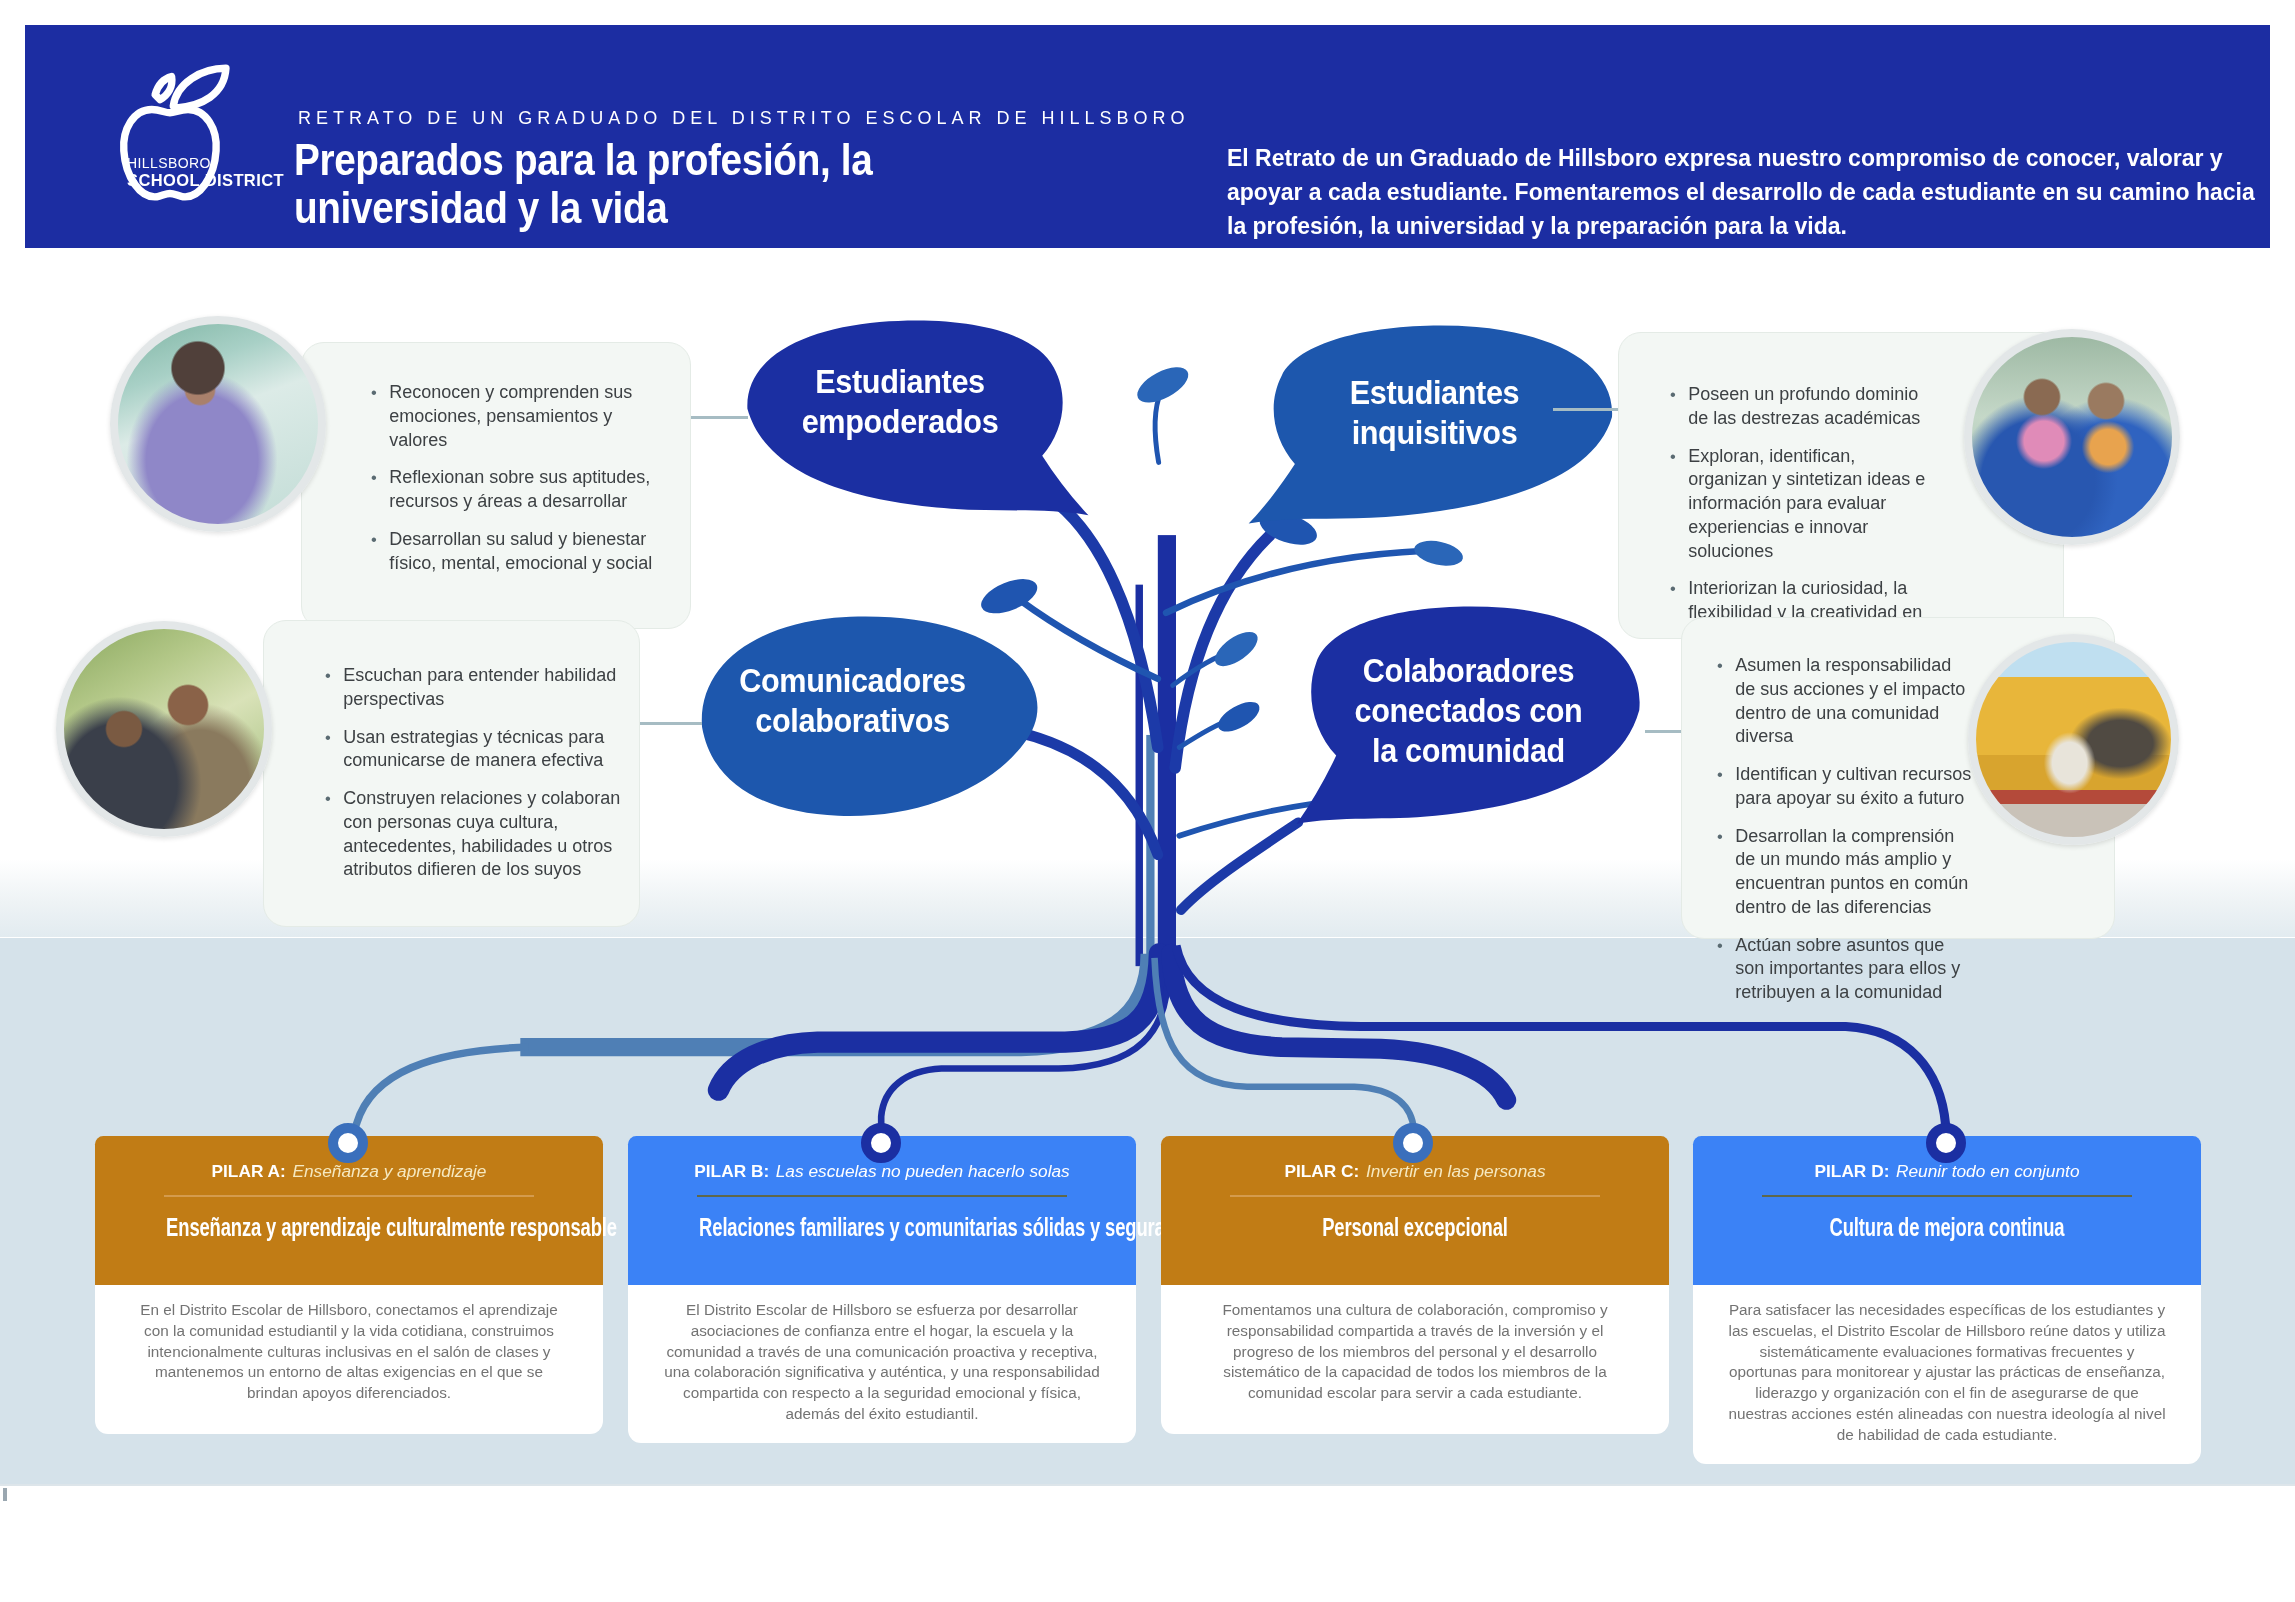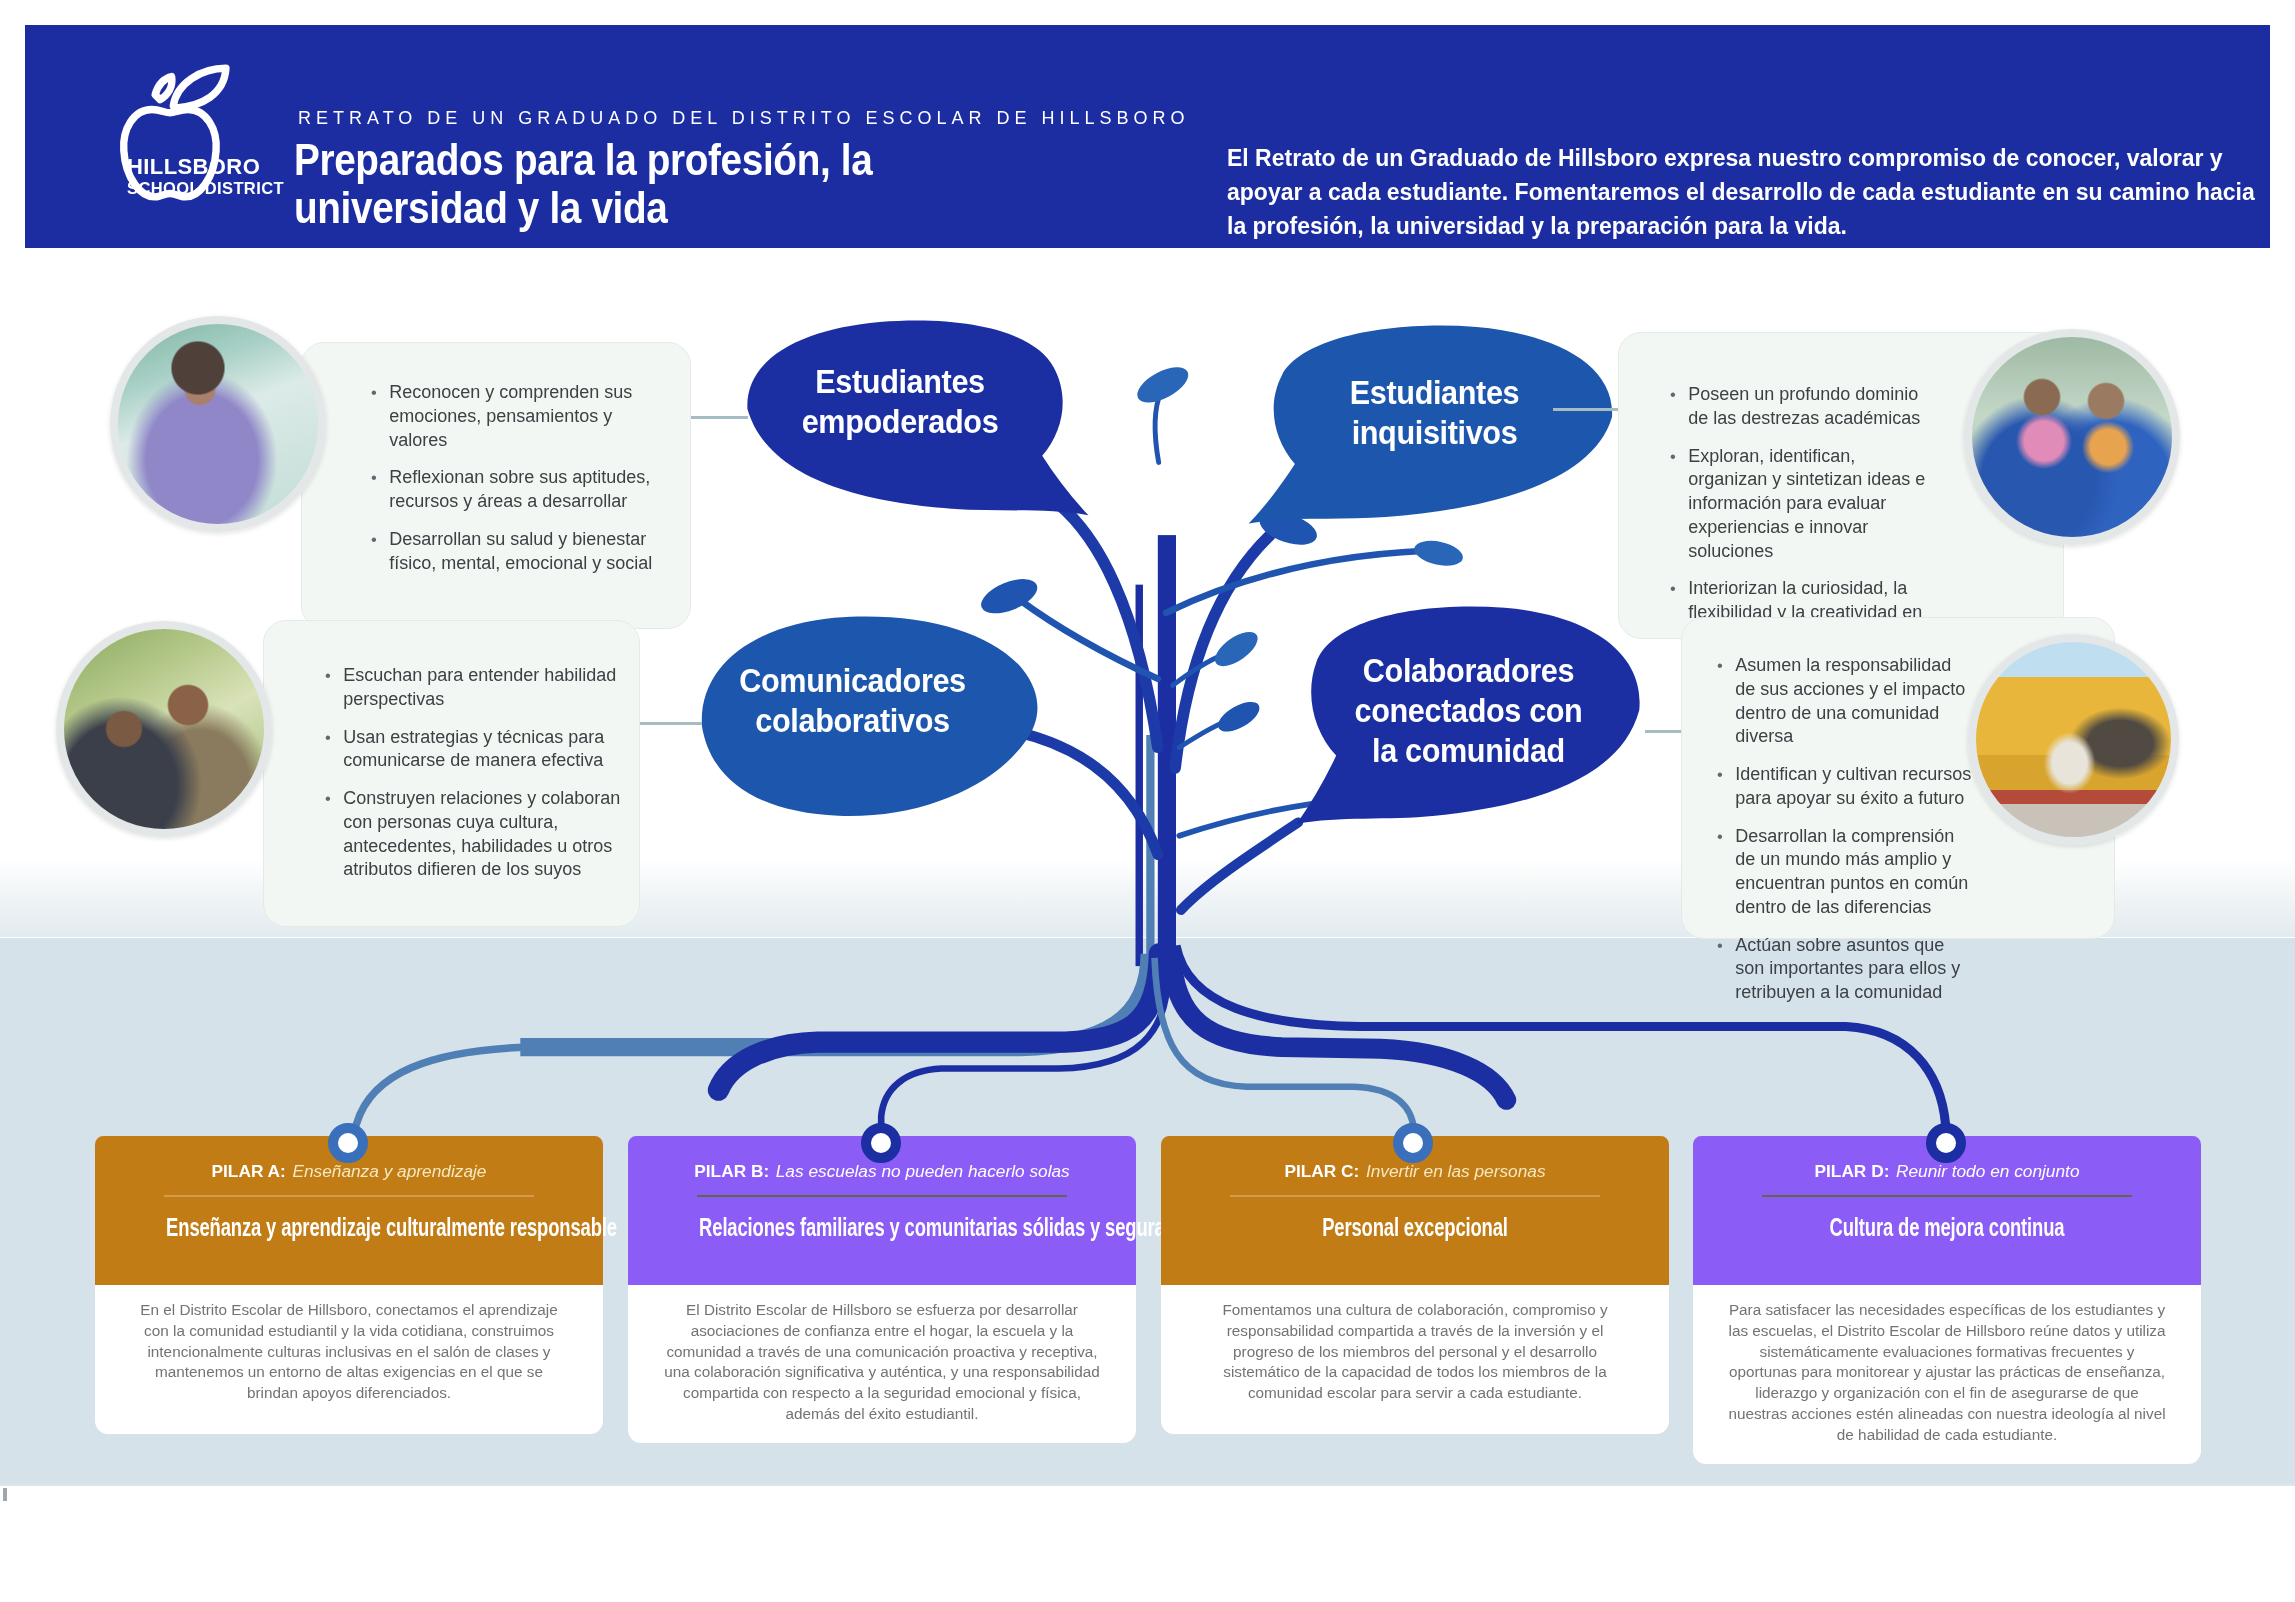--- a/index.html
+++ b/index.html
@@ -13,21 +13,21 @@
   .band-solid{position:absolute;left:0;right:0;top:938px;height:546px;background:#d5e2ea;}
   .footer-strip{position:absolute;left:0;right:0;top:1484px;height:119px;background:#ffffff;
     border-top:2.5px solid #dde5ea;}
   .footer-tick{position:absolute;left:3.3px;top:1488px;width:3.3px;height:13.2px;background:#9aa7b0;}
 
   
   .header-band{position:absolute;left:25px;top:25px;right:25px;height:223px;background:#1c2da2;}
   .logo{position:absolute;left:66px;top:25px;width:215px;height:190px;color:#ffffff;}
   .logo svg{position:absolute;left:18px;top:8.3px;}
   .logo-text{position:absolute;left:36px;top:106px;line-height:1;}
-  .logo-name{font-size:22px;font-weight:bold;letter-spacing:0.4px;}
+  .logo-name{font-size:14px;font-weight:normal;letter-spacing:0.4px;}
   .logo-sub{font-size:16.5px;font-weight:bold;letter-spacing:0.4px;margin-top:1.7px;}
   .eyebrow{position:absolute;left:273px;top:83px;color:#ffffff;font-size:18px;font-weight:normal;
     letter-spacing:5px;}
   .page-title{position:absolute;left:269px;top:111px;width:909px;color:#ffffff;font-size:44px;
     font-weight:bold;line-height:1.1;letter-spacing:-0.4px;transform:scaleX(.88);transform-origin:left top;}
   .intro{position:absolute;left:1202px;top:116px;width:1041px;color:#ffffff;font-size:23px;
     font-weight:bold;line-height:1.48;}
 
   
   #tree{position:absolute;left:0;top:0;z-index:1;}
@@ -85,21 +85,21 @@
       radial-gradient(ellipse at 48% 62%,#e8e4da 0 12%,rgba(0,0,0,0) 18%),
       radial-gradient(ellipse at 74% 52%,#504a42 0 16%,rgba(0,0,0,0) 25%),
       linear-gradient(180deg,#bfdff0 0 18%,#e8b63a 18% 58%,#d8a42e 58% 76%,#b44a3a 76% 83%,#c9c2b8 83% 100%);}
 
   
   .pillar{position:absolute;top:1136px;width:508px;z-index:2;}
   #pillar-a{left:95px;} #pillar-b{left:628px;} #pillar-c{left:1161px;} #pillar-d{left:1693px;}
   .pillar-head{height:124px;border-radius:8.3px 8.3px 0 0;padding-top:25px;box-sizing:content-box;
     text-align:center;color:#ffffff;}
   .theme-orange .pillar-head{background:#c17c15;}
-  .theme-olive  .pillar-head{background:#8b5cf6;}
+  .theme-olive  .pillar-head{background:#3b82f6;}
   .pillar-eyebrow{font-size:17.3px;font-weight:bold;white-space:nowrap;}
   .pillar-eyebrow .tag{font-weight:normal;font-style:italic;margin-left:6.6px;}
   .theme-orange .pillar-eyebrow .tag{color:#f6e9c0;}
   .theme-olive  .pillar-eyebrow .tag{color:#ffffff;}
   .pillar-divider{width:73%;height:1.7px;margin:13.2px auto 0;}
   .theme-orange .pillar-divider{background:#d49b4d;}
   .theme-olive  .pillar-divider{background:#5f684a;}
   .pillar-title{margin-top:16.5px;font-size:25.6px;font-weight:bold;white-space:nowrap;
     transform:scaleX(.72);letter-spacing:-0.2px;}
   .pillar-body{background:#ffffff;border-radius:0 0 13.2px 13.2px;min-height:116px;

